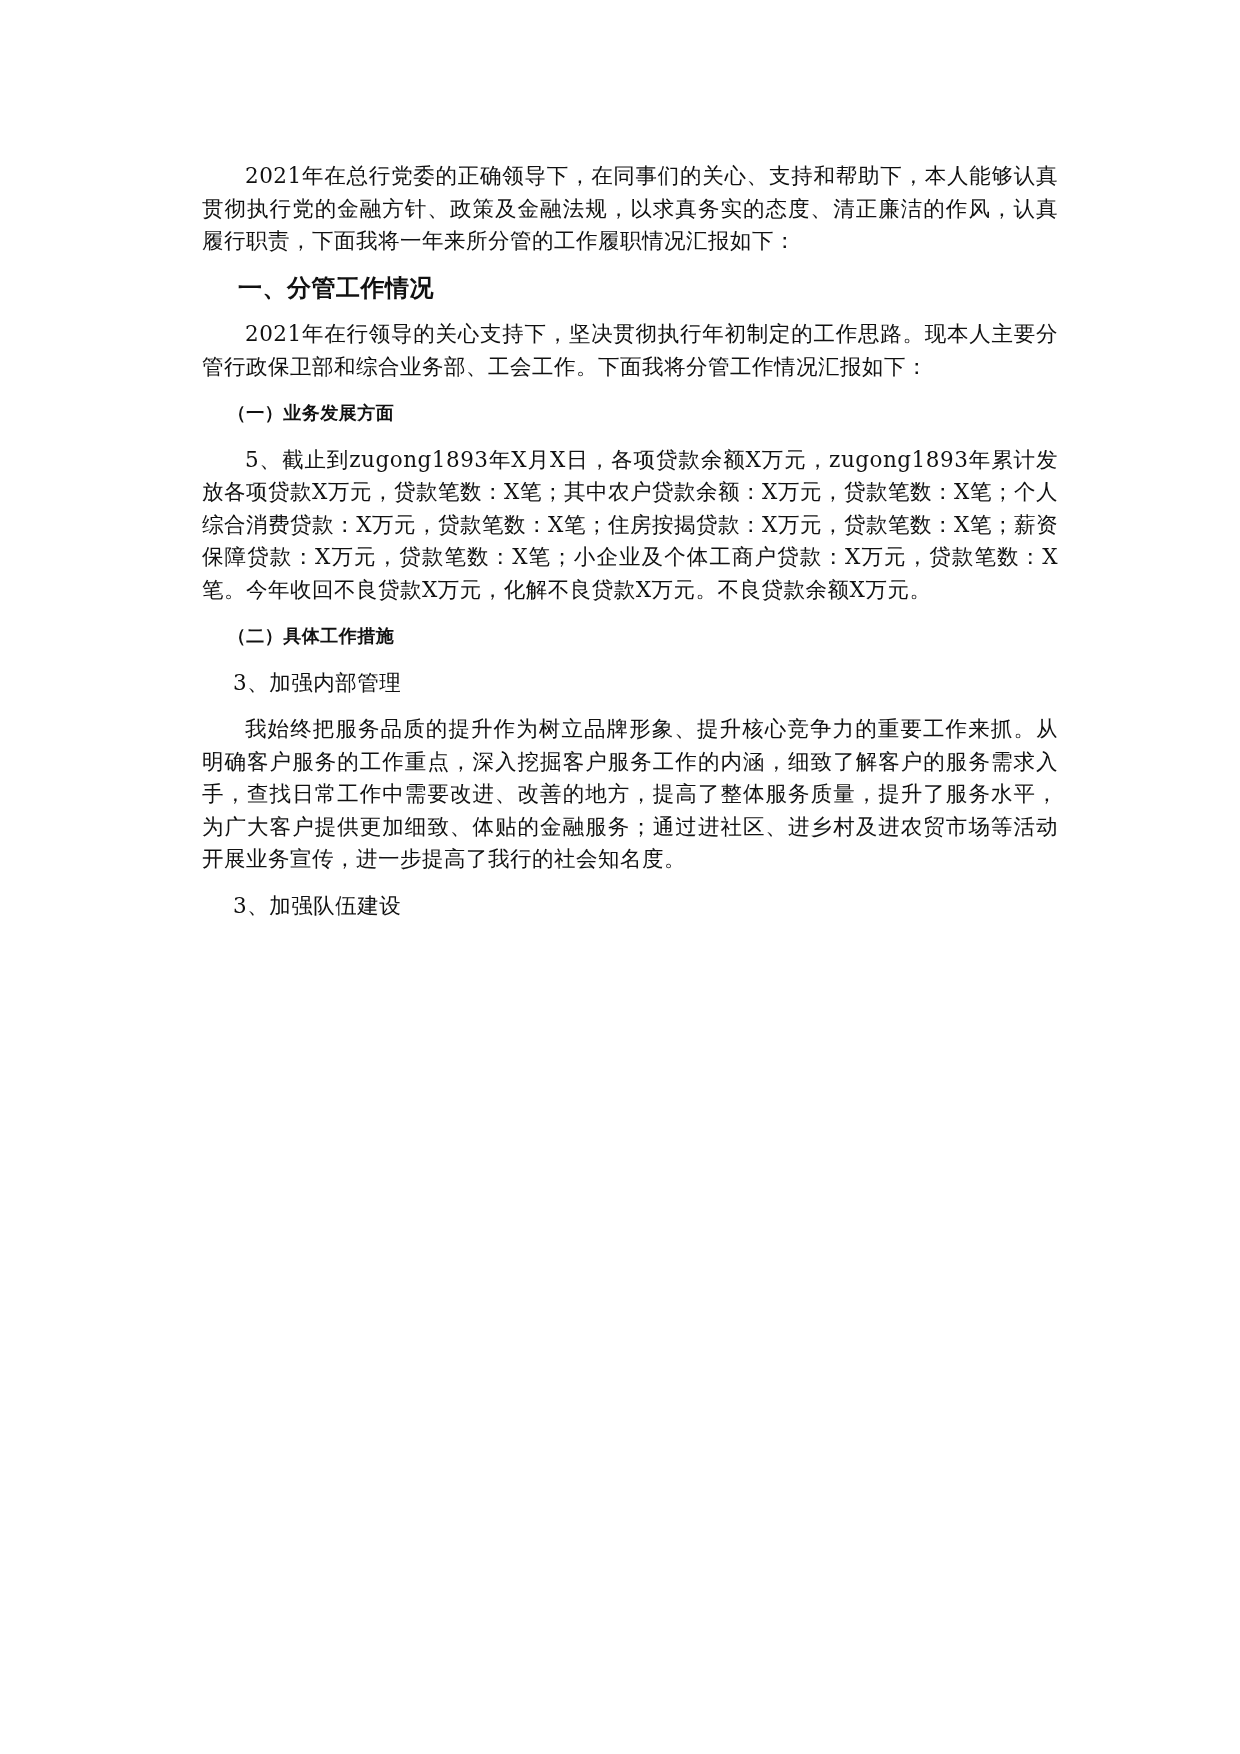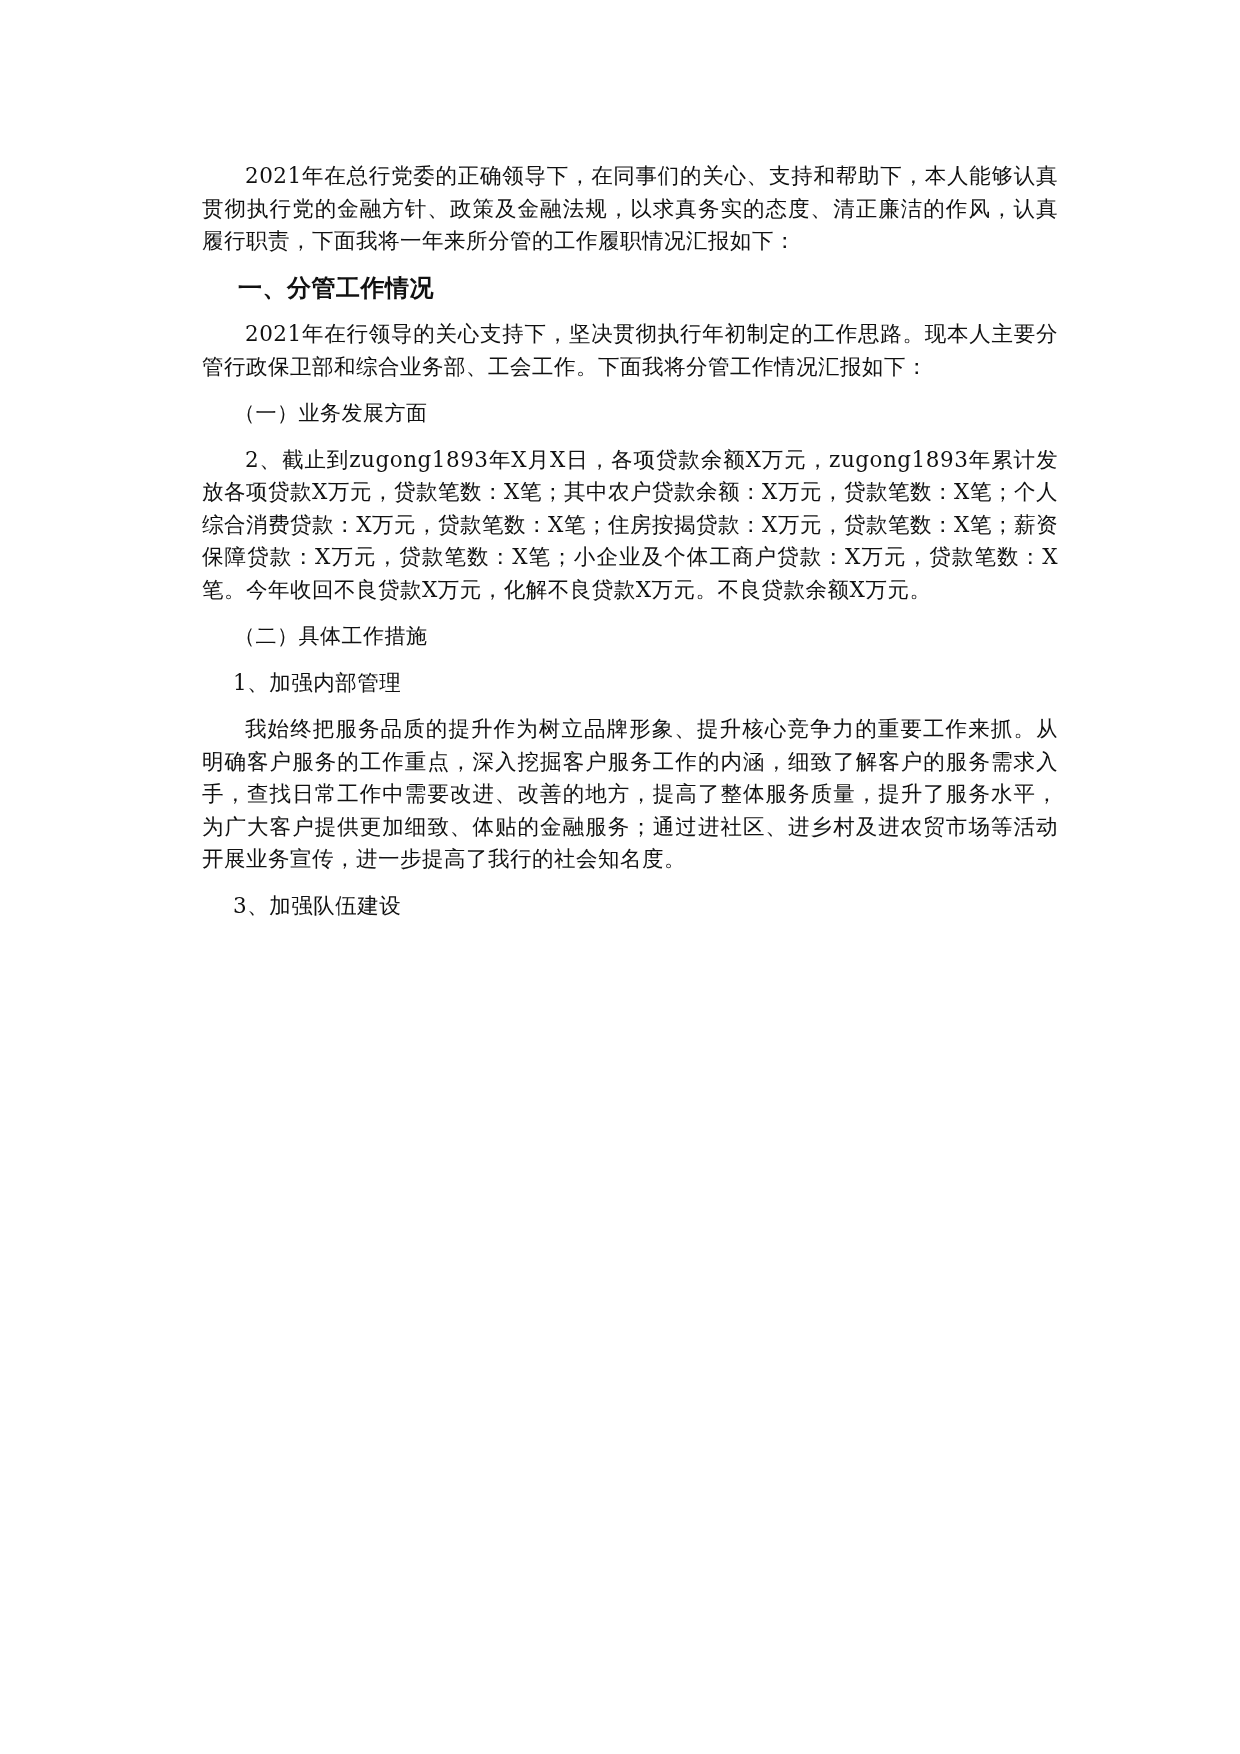--- a/index.html
+++ b/index.html
@@ -10,37 +10,37 @@
   .content {
     position: absolute; left: 190px; top: 160px; width: 868px;
     font-family: "DejaVu Serif", "Liberation Serif", serif;
     color: #111111;
     font-size: 21.5px;
     line-height: 32.5px;
     letter-spacing: 0.5px;
   }
   .para { margin: 0 0 14px 12px; text-indent: 2em; text-align: justify; }
   .heading1 { margin: 10px 0 14px 0; text-indent: 2em; font-weight: bold; font-family: "DejaVu Sans", "Liberation Sans", sans-serif; font-size: 24px; }
-  .heading2 { margin: 10px 0 14px 0; text-indent: 2.1em; font-weight: normal; font-family: "DejaVu Sans", "Liberation Sans", sans-serif; font-size: 21px; }
+  .heading2 { margin: 10px 0 14px 0; text-indent: 2.1em; font-weight: bold; font-family: "DejaVu Sans", "Liberation Sans", sans-serif; font-size: 18px; }
   .subhead { margin: 6px 0 14px 0; text-indent: 2em; }
 </style>
 </head>
 <body>
 
 <div class="page">
   <div class="content">
     <p class="para">2021年在总行党委的正确领导下，在同事们的关心、支持和帮助下，本人能够认真贯彻执行党的金融方针、政策及金融法规，以求真务实的态度、清正廉洁的作风，认真履行职责，下面我将一年来所分管的工作履职情况汇报如下：</p>
 
     <p class="heading1">一、分管工作情况</p>
     <p class="para">2021年在行领导的关心支持下，坚决贯彻执行年初制定的工作思路。现本人主要分管行政保卫部和综合业务部、工会工作。下面我将分管工作情况汇报如下：</p>
 
     <p class="heading2">（一）业务发展方面</p>
-    <p class="para">2、截止到zugong1893年X月X日，各项贷款余额X万元，zugong1893年累计发放各项贷款X万元，贷款笔数：X笔；其中农户贷款余额：X万元，贷款笔数：X笔；个人综合消费贷款：X万元，贷款笔数：X笔；住房按揭贷款：X万元，贷款笔数：X笔；薪资保障贷款：X万元，贷款笔数：X笔；小企业及个体工商户贷款：X万元，贷款笔数：X笔。今年收回不良贷款X万元，化解不良贷款X万元。不良贷款余额X万元。</p>
+    <p class="para">5、截止到zugong1893年X月X日，各项贷款余额X万元，zugong1893年累计发放各项贷款X万元，贷款笔数：X笔；其中农户贷款余额：X万元，贷款笔数：X笔；个人综合消费贷款：X万元，贷款笔数：X笔；住房按揭贷款：X万元，贷款笔数：X笔；薪资保障贷款：X万元，贷款笔数：X笔；小企业及个体工商户贷款：X万元，贷款笔数：X笔。今年收回不良贷款X万元，化解不良贷款X万元。不良贷款余额X万元。</p>
 
     <p class="heading2">（二）具体工作措施</p>
 
-    <p class="subhead">1、加强内部管理</p>
+    <p class="subhead">3、加强内部管理</p>
 
     <p class="para">我始终把服务品质的提升作为树立品牌形象、提升核心竞争力的重要工作来抓。从明确客户服务的工作重点，深入挖掘客户服务工作的内涵，细致了解客户的服务需求入手，查找日常工作中需要改进、改善的地方，提高了整体服务质量，提升了服务水平，为广大客户提供更加细致、体贴的金融服务；通过进社区、进乡村及进农贸市场等活动开展业务宣传，进一步提高了我行的社会知名度。</p>
 
     <p class="subhead">3、加强队伍建设</p>
   </div>
 </div>
 
 </body></html>

